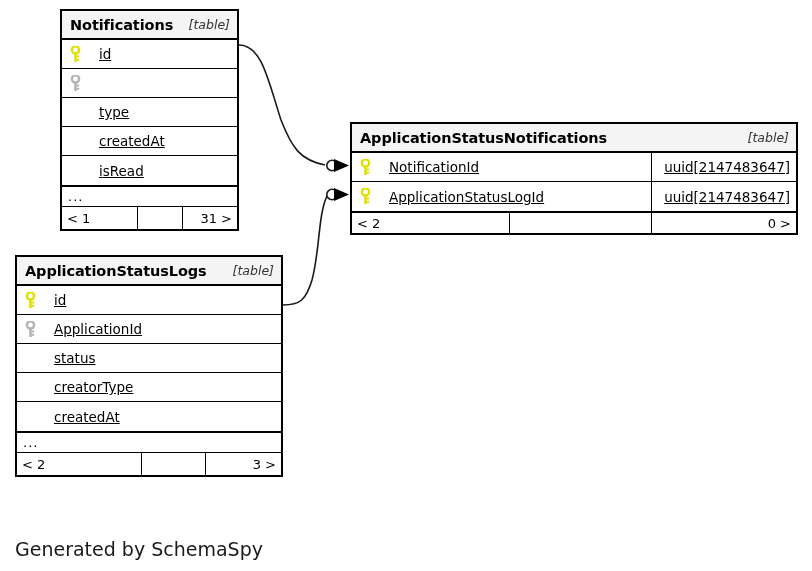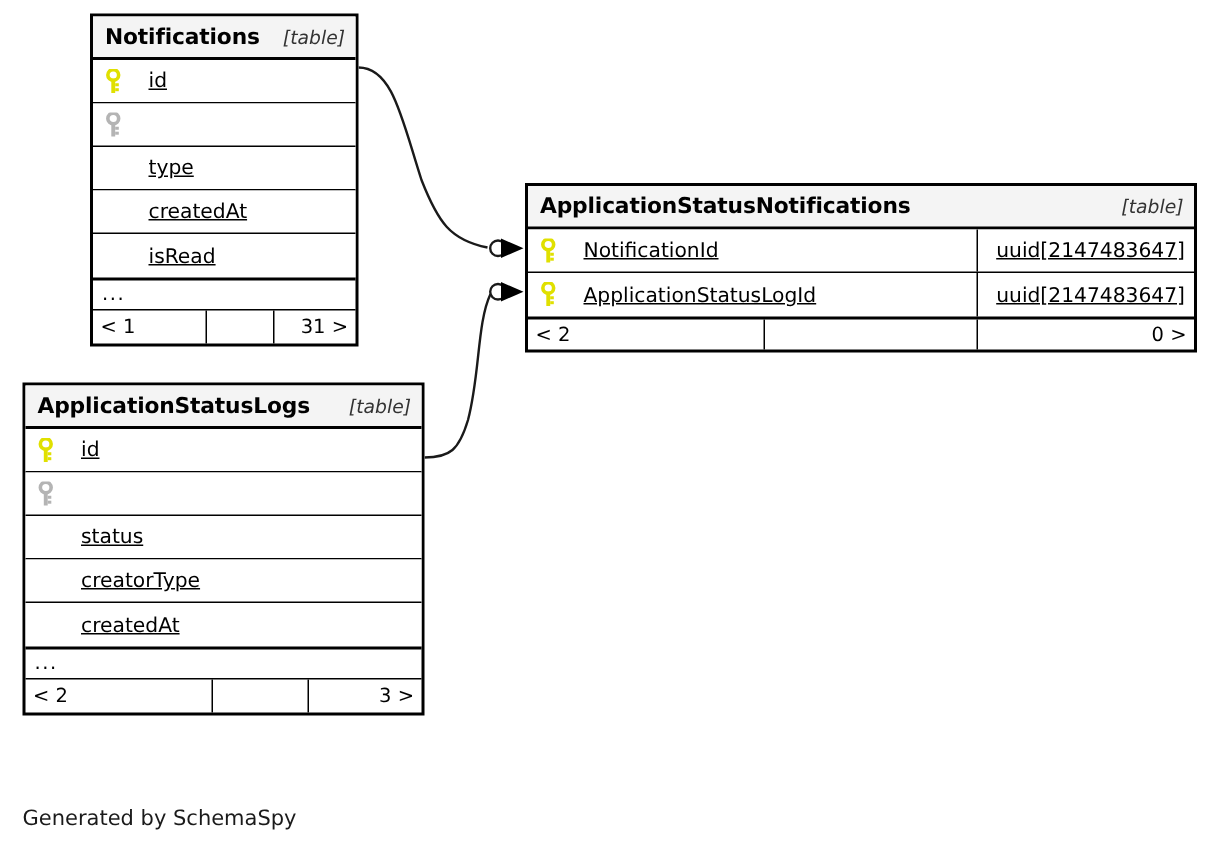--- a/index.html
+++ b/index.html
@@ -132,21 +132,21 @@
   .fc-left  { justify-content: flex-start; }
   .fc-mid   { justify-content: center; }
   .fc-right { justify-content: flex-end; }
 
   .key-icon { display: block; }
 
   .credit {
     position: absolute;
     left: 15px;
     top: 538px;
-    font-size: 14px;
+    font-size: 19px;
     color: #1a1a1a;
     white-space: nowrap;
     text-align: center;
   }
 </style>
 </head>
 <body>
 
 <div id="canvas">
 
@@ -280,20 +280,21 @@
 
     <div class="col-row">
       <span class="keycell">
         <svg class="key-icon" width="11" height="17" viewBox="0 0 11 17">
           <circle cx="5.5" cy="4" r="3.6" fill="none" stroke="#b4b4b4" stroke-width="2.4"></circle>
           <rect x="4.2" y="6.5" width="2.6" height="9.5" fill="#b4b4b4"></rect>
           <rect x="6.8" y="9.5" width="2.4" height="2" fill="#b4b4b4"></rect>
           <rect x="6.8" y="12.8" width="2.4" height="2" fill="#b4b4b4"></rect>
         </svg>
       </span>
+      <span class="colname">ApplicationId</span>
     </div>
 
     <div class="col-row">
       <span class="keycell"></span>
       <span class="colname">status</span>
     </div>
 
 
     <div class="col-row">
       <span class="keycell"></span>

